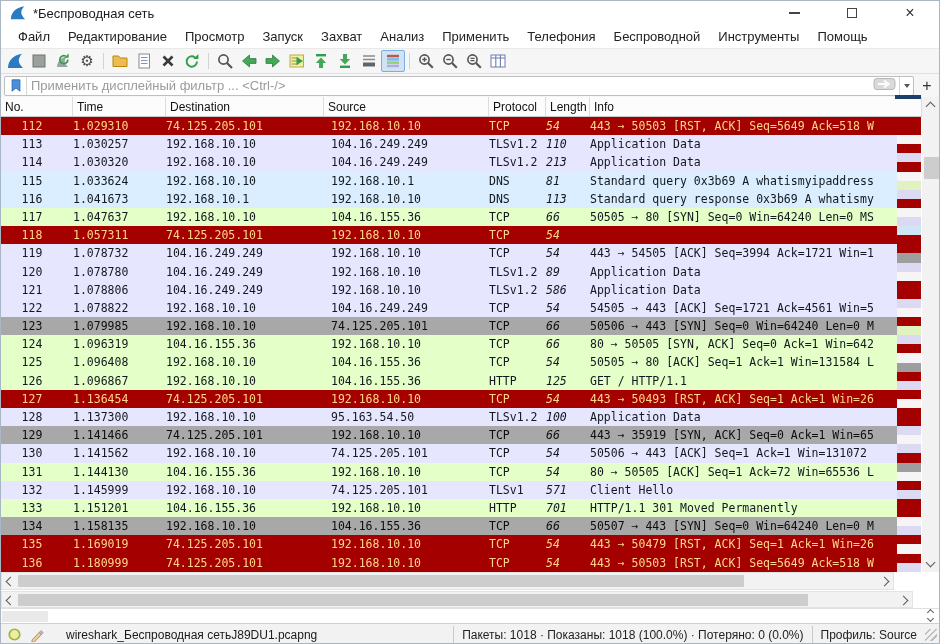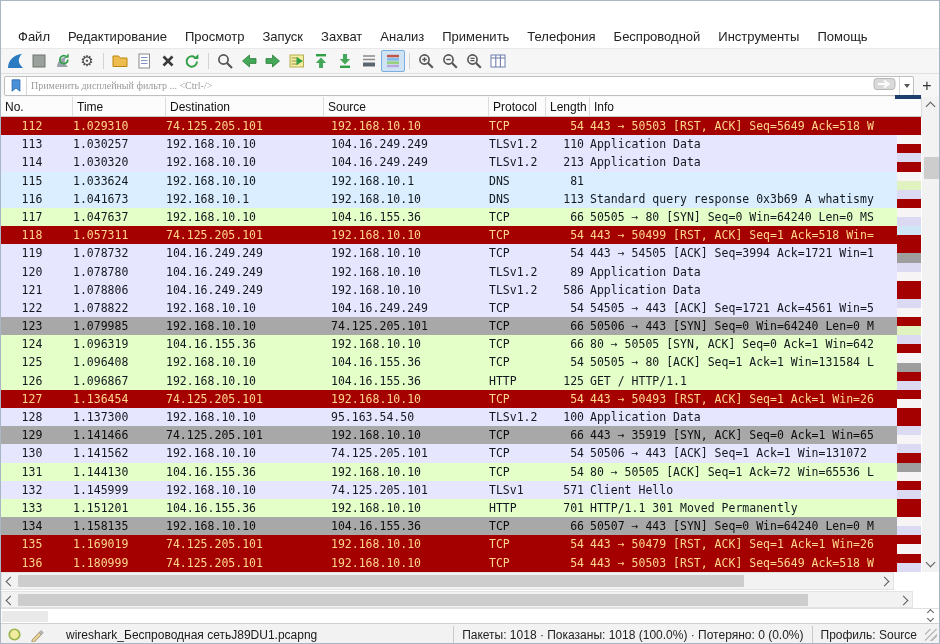--- a/index.html
+++ b/index.html
@@ -25,38 +25,38 @@
   .toolbar { position:absolute; left:0; top:48px; width:100%; height:25px; background:#f6f6f6; border-bottom:1px solid #e0e0e0; display:flex; align-items:center; padding-left:2px; }
   .tbtn { width:24px; height:22px; display:flex; align-items:center; justify-content:center; border-radius:2px; }
   .tbtn svg { display:block; }
   .tbtn.active { background:#cfe3f5; border:1px solid #7aade0; }
   .tsep { width:1px; height:16px; background:#d2d2d2; margin:0 4px; }
   .gearglyph { font-size:15px; color:#4a4a4a; line-height:15px; }
   
   .filterbar { position:absolute; left:0; top:73px; width:100%; height:23px; background:#f6f6f6; display:flex; align-items:center; padding:1px 3px; }
   .filterbox { flex:1; height:20px; background:#fff; border:1px solid #bfbfbf; border-radius:2px; display:flex; align-items:center; }
   .bookmark-btn { width:22px; height:18px; border-right:1px solid #d5d5d5; display:flex; align-items:center; justify-content:center; }
-  .filter-input { flex:1; border:none; outline:none; font-size:10px; color:#222; padding:12px 4px; font-family:Liberation Serif, serif; background:transparent; }
+  .filter-input { flex:1; border:none; outline:none; font-size:13px; color:#222; padding:12px 4px; font-family:Liberation Sans, sans-serif; background:transparent; }
   .filter-input::placeholder { color:#9a9a9a; }
   .apply-btn { margin-right:2px; }
   .caret-btn { width:14px; height:18px; border-left:1px solid #d5d5d5; display:flex; align-items:center; justify-content:center; }
   .caret { width:0; height:0; border-left:3.5px solid transparent; border-right:3.5px solid transparent; border-top:4.5px solid #555; }
   .plus-btn { width:18px; height:20px; margin-left:4px; display:flex; align-items:center; justify-content:center; font-size:16px; color:#333; }
   
   .pktlist { position:absolute; left:0; top:96px; width:940px; height:475px; background:#fff; }
   .pkthead { position:absolute; left:0; top:0; width:921px; height:20px; background:#fcfcfc; border-bottom:1px solid #c9c9c9; display:flex; font-size:12px; color:#111; }
   .pkthead .hc { border-right:1px solid #dcdcdc; padding:3px 0 0 4px; overflow:hidden; white-space:nowrap; }
   .rows { position:absolute; left:0; top:20px; width:897px; height:455px; overflow:hidden; }
   .row { display:flex; height:18.2px; line-height:18.2px; font-family:"DejaVu Sans Mono","Liberation Mono",monospace; font-size:11.5px; white-space:nowrap; color:#12181f; }
   .c-no    { width:72px;  text-align:center; padding-right:10px; flex:none; }
   .c-time  { width:93px;  flex:none; }
   .c-src   { width:165px; flex:none; }
   .c-dst   { width:158px; flex:none; }
   .c-proto { width:57px;  flex:none; }
-  .c-len   { width:44px;  text-align:right; padding-right:6px; flex:none; }
+  .c-len   { width:44px;  padding-right:6px; flex:none;font-style:italic; }
   .c-info  { flex:1; overflow:hidden; }
   .r-bad  { background:#a40000; color:#ffd78a; }
   .r-tcp  { background:#e7e6ff; }
   .r-udp  { background:#daeeff; }
   .r-http { background:#e4ffc7; }
   .r-syn  { background:#a8a8a8; color:#0d0d0d; }
   
   .minimap { position:absolute; left:896px; top:20px; width:24px; height:455px; background:#fff; display:flex; flex-direction:column; }
   .minimap .stripe { width:100%; flex:1; }
   .mm-bad{background:#a40000}.mm-tcp{background:#dcd9f2}.mm-udp{background:#cfe6f7}
@@ -87,20 +87,37 @@
   .sb-stats { border-left:1px solid #c9c9c9; border-right:1px solid #c9c9c9; padding:2px 8px; white-space:nowrap; }
   .sb-profile { padding:2px 8px 2px 8px; white-space:nowrap; }
   .grip { width:12px; height:12px; margin-right:2px; background:
     repeating-linear-gradient(135deg, transparent 0 3px, #bdbdbd 3px 4.5px); }
 </style>
 </head>
 <body>
 
 <div id="app">
 
+  <div class="titlebar">
+    <svg class="appicon" viewBox="0 0 18 18">
+        <path d="M1 16 C1 9 6 3 16 1.5 C11.5 6.5 11.5 11 17 16 Z" fill="#2b7bc2"></path>
+      </svg>
+    <span class="title">*Беспроводная сеть</span>
+    <div class="wincontrols">
+      <div class="winbtn">
+          <div class="glyph-min"></div>
+        </div>
+      <div class="winbtn">
+          <div class="glyph-max"></div>
+        </div>
+      <div class="winbtn">
+          <span class="glyph-close">×</span>
+        </div>
+    </div>
+  </div>
 
   <div class="menubar" id="menubar">
       <span class="menu-item">Файл</span>
       <span class="menu-item">Редактирование</span>
       <span class="menu-item">Просмотр</span>
       <span class="menu-item">Запуск</span>
       <span class="menu-item">Захват</span>
       <span class="menu-item">Анализ</span>
       <span class="menu-item">Применить</span>
       <span class="menu-item">Телефония</span>
@@ -330,20 +347,21 @@
           <div class="c-len">213</div>
           <div class="c-info">Application Data</div>
         </div>
         <div class="row r-udp">
           <div class="c-no">115</div>
           <div class="c-time">1.033624</div>
           <div class="c-src">192.168.10.10</div>
           <div class="c-dst">192.168.10.1</div>
           <div class="c-proto">DNS</div>
           <div class="c-len">81</div>
+          <div class="c-info">Standard query 0x3b69 A whatismyipaddress</div>
         </div>
         <div class="row r-udp">
           <div class="c-no">116</div>
           <div class="c-time">1.041673</div>
           <div class="c-src">192.168.10.1</div>
           <div class="c-dst">192.168.10.10</div>
           <div class="c-proto">DNS</div>
           <div class="c-len">113</div>
           <div class="c-info">Standard query response 0x3b69 A whatismy</div>
         </div>
@@ -356,21 +374,20 @@
           <div class="c-len">66</div>
           <div class="c-info">50505 → 80 [SYN] Seq=0 Win=64240 Len=0 MS</div>
         </div>
         <div class="row r-bad">
           <div class="c-no">118</div>
           <div class="c-time">1.057311</div>
           <div class="c-src">74.125.205.101</div>
           <div class="c-dst">192.168.10.10</div>
           <div class="c-proto">TCP</div>
           <div class="c-len">54</div>
-          <div class="c-info">443 → 50499 [RST, ACK] Seq=1 Ack=518 Win=</div>
         </div>
         <div class="row r-tcp">
           <div class="c-no">119</div>
           <div class="c-time">1.078732</div>
           <div class="c-src">104.16.249.249</div>
           <div class="c-dst">192.168.10.10</div>
           <div class="c-proto">TCP</div>
           <div class="c-len">54</div>
           <div class="c-info">443 → 54505 [ACK] Seq=3994 Ack=1721 Win=1</div>
         </div>

